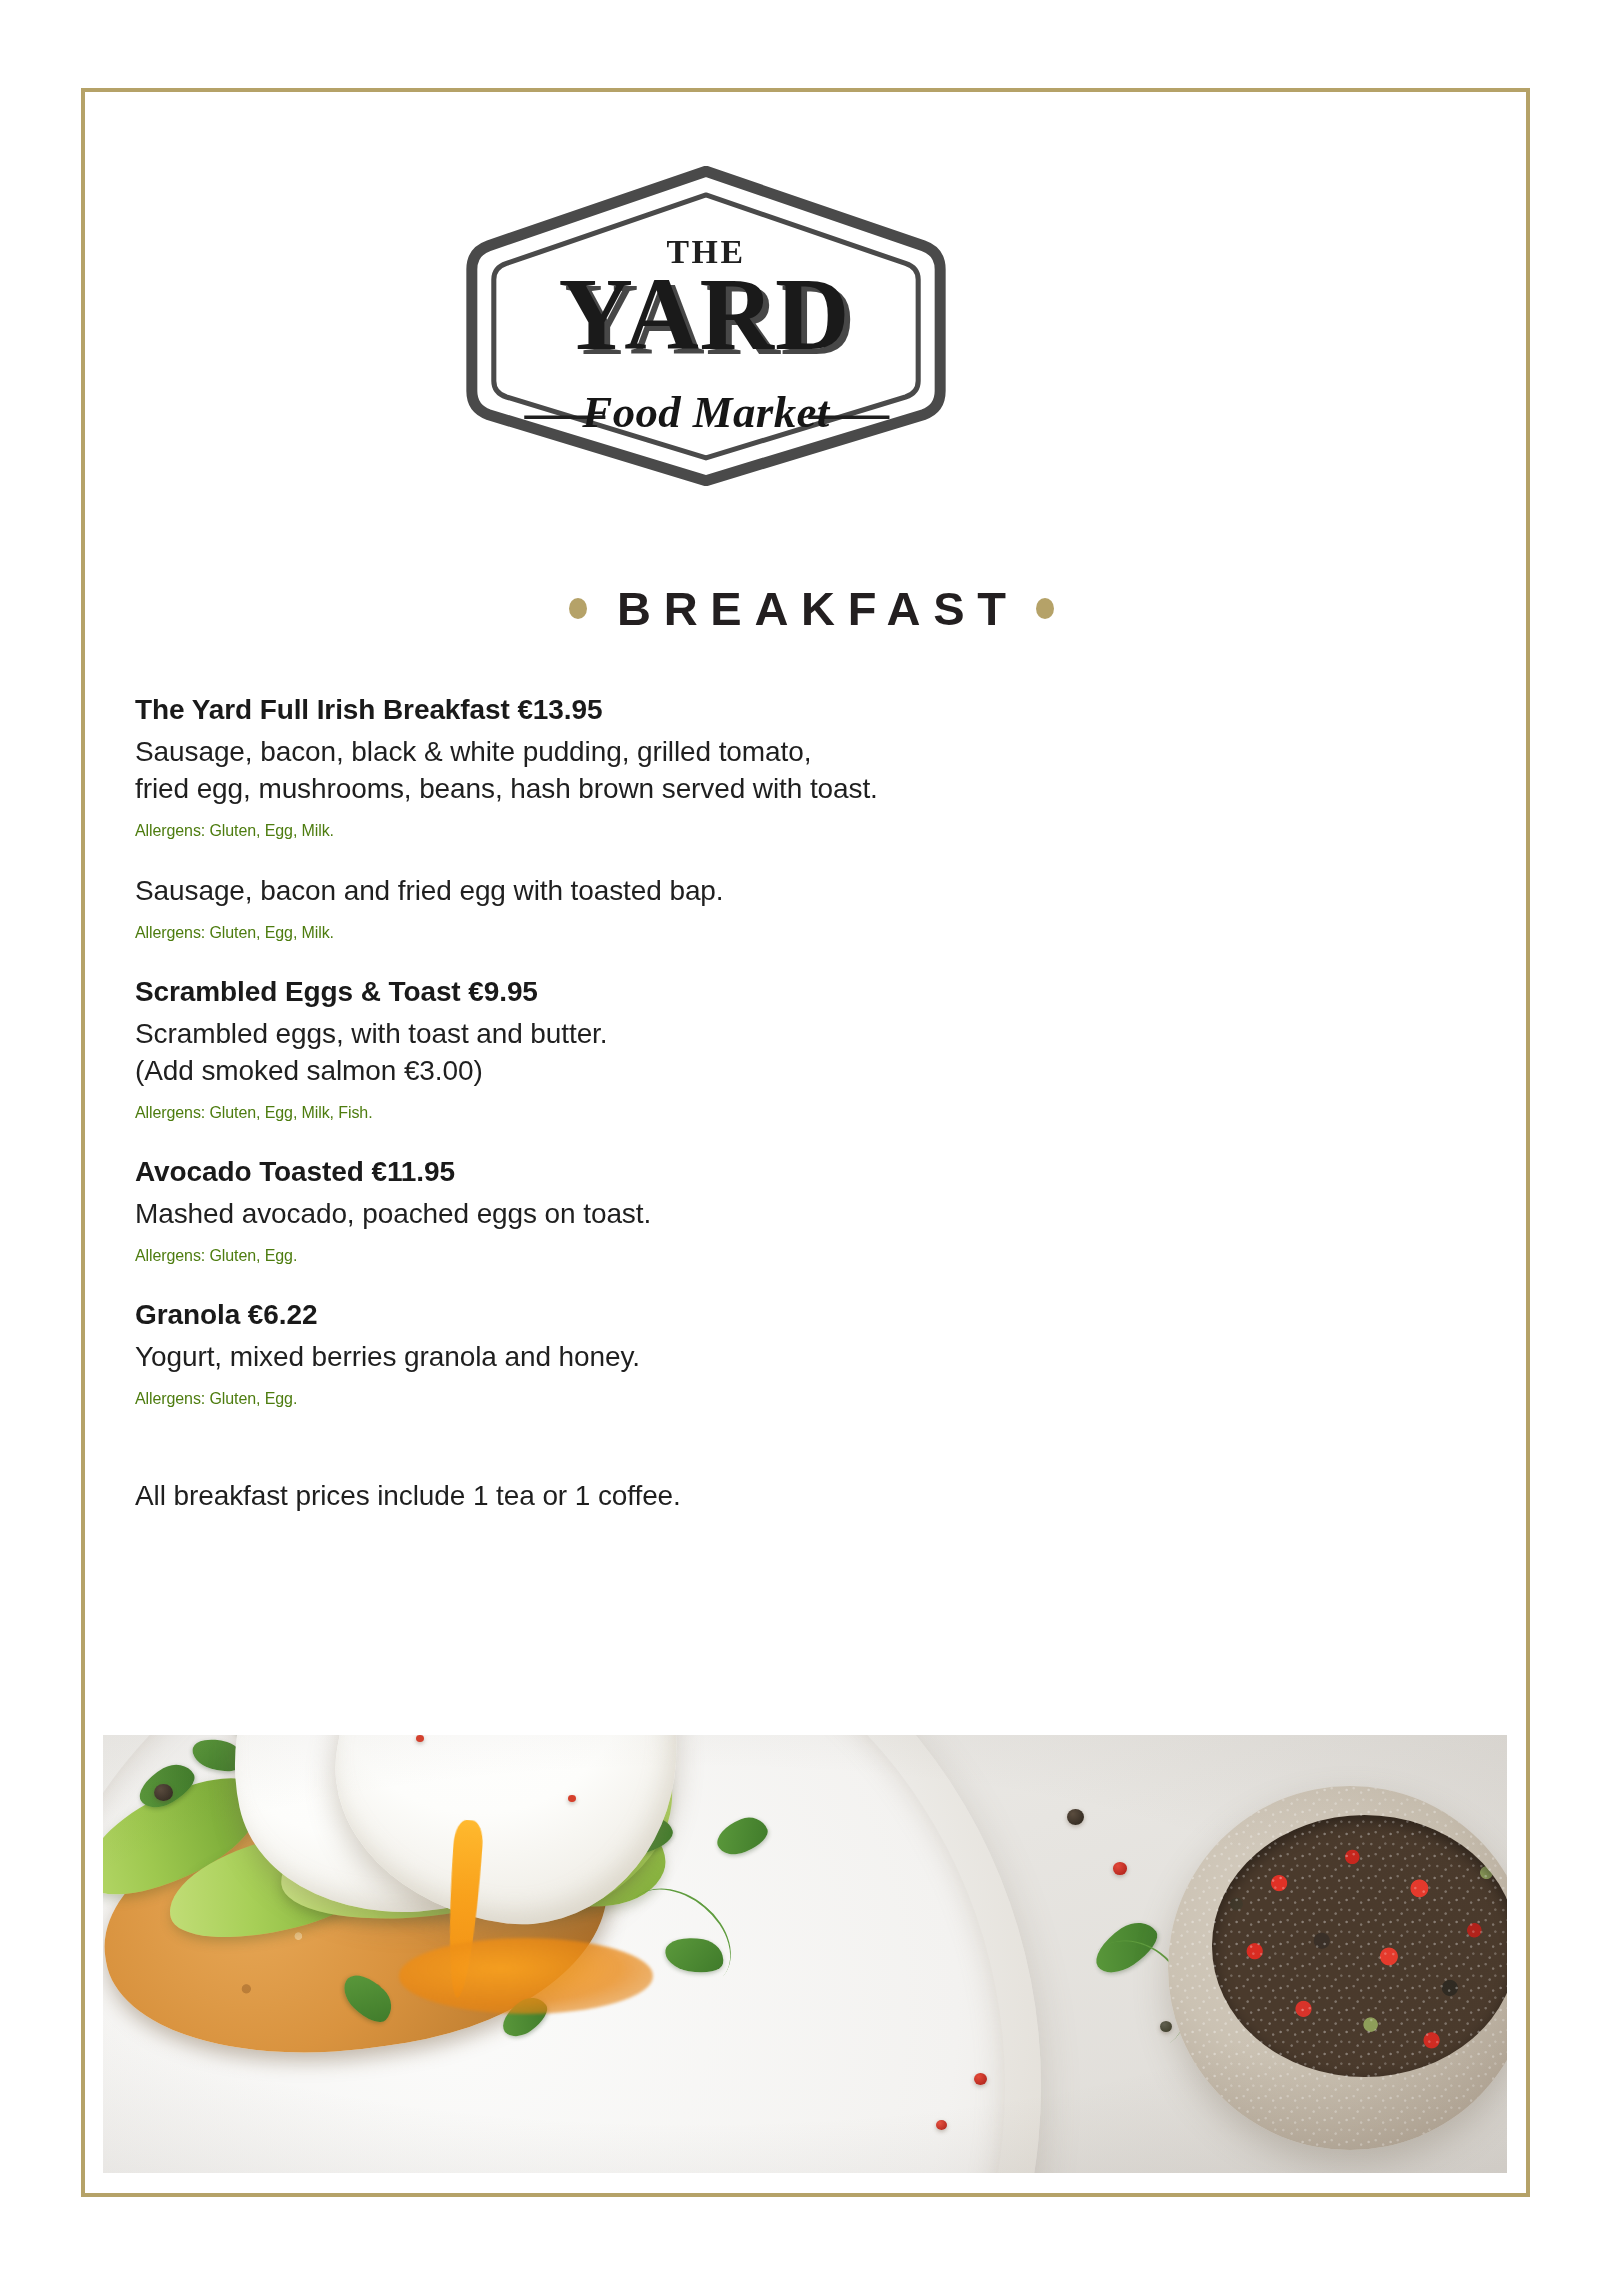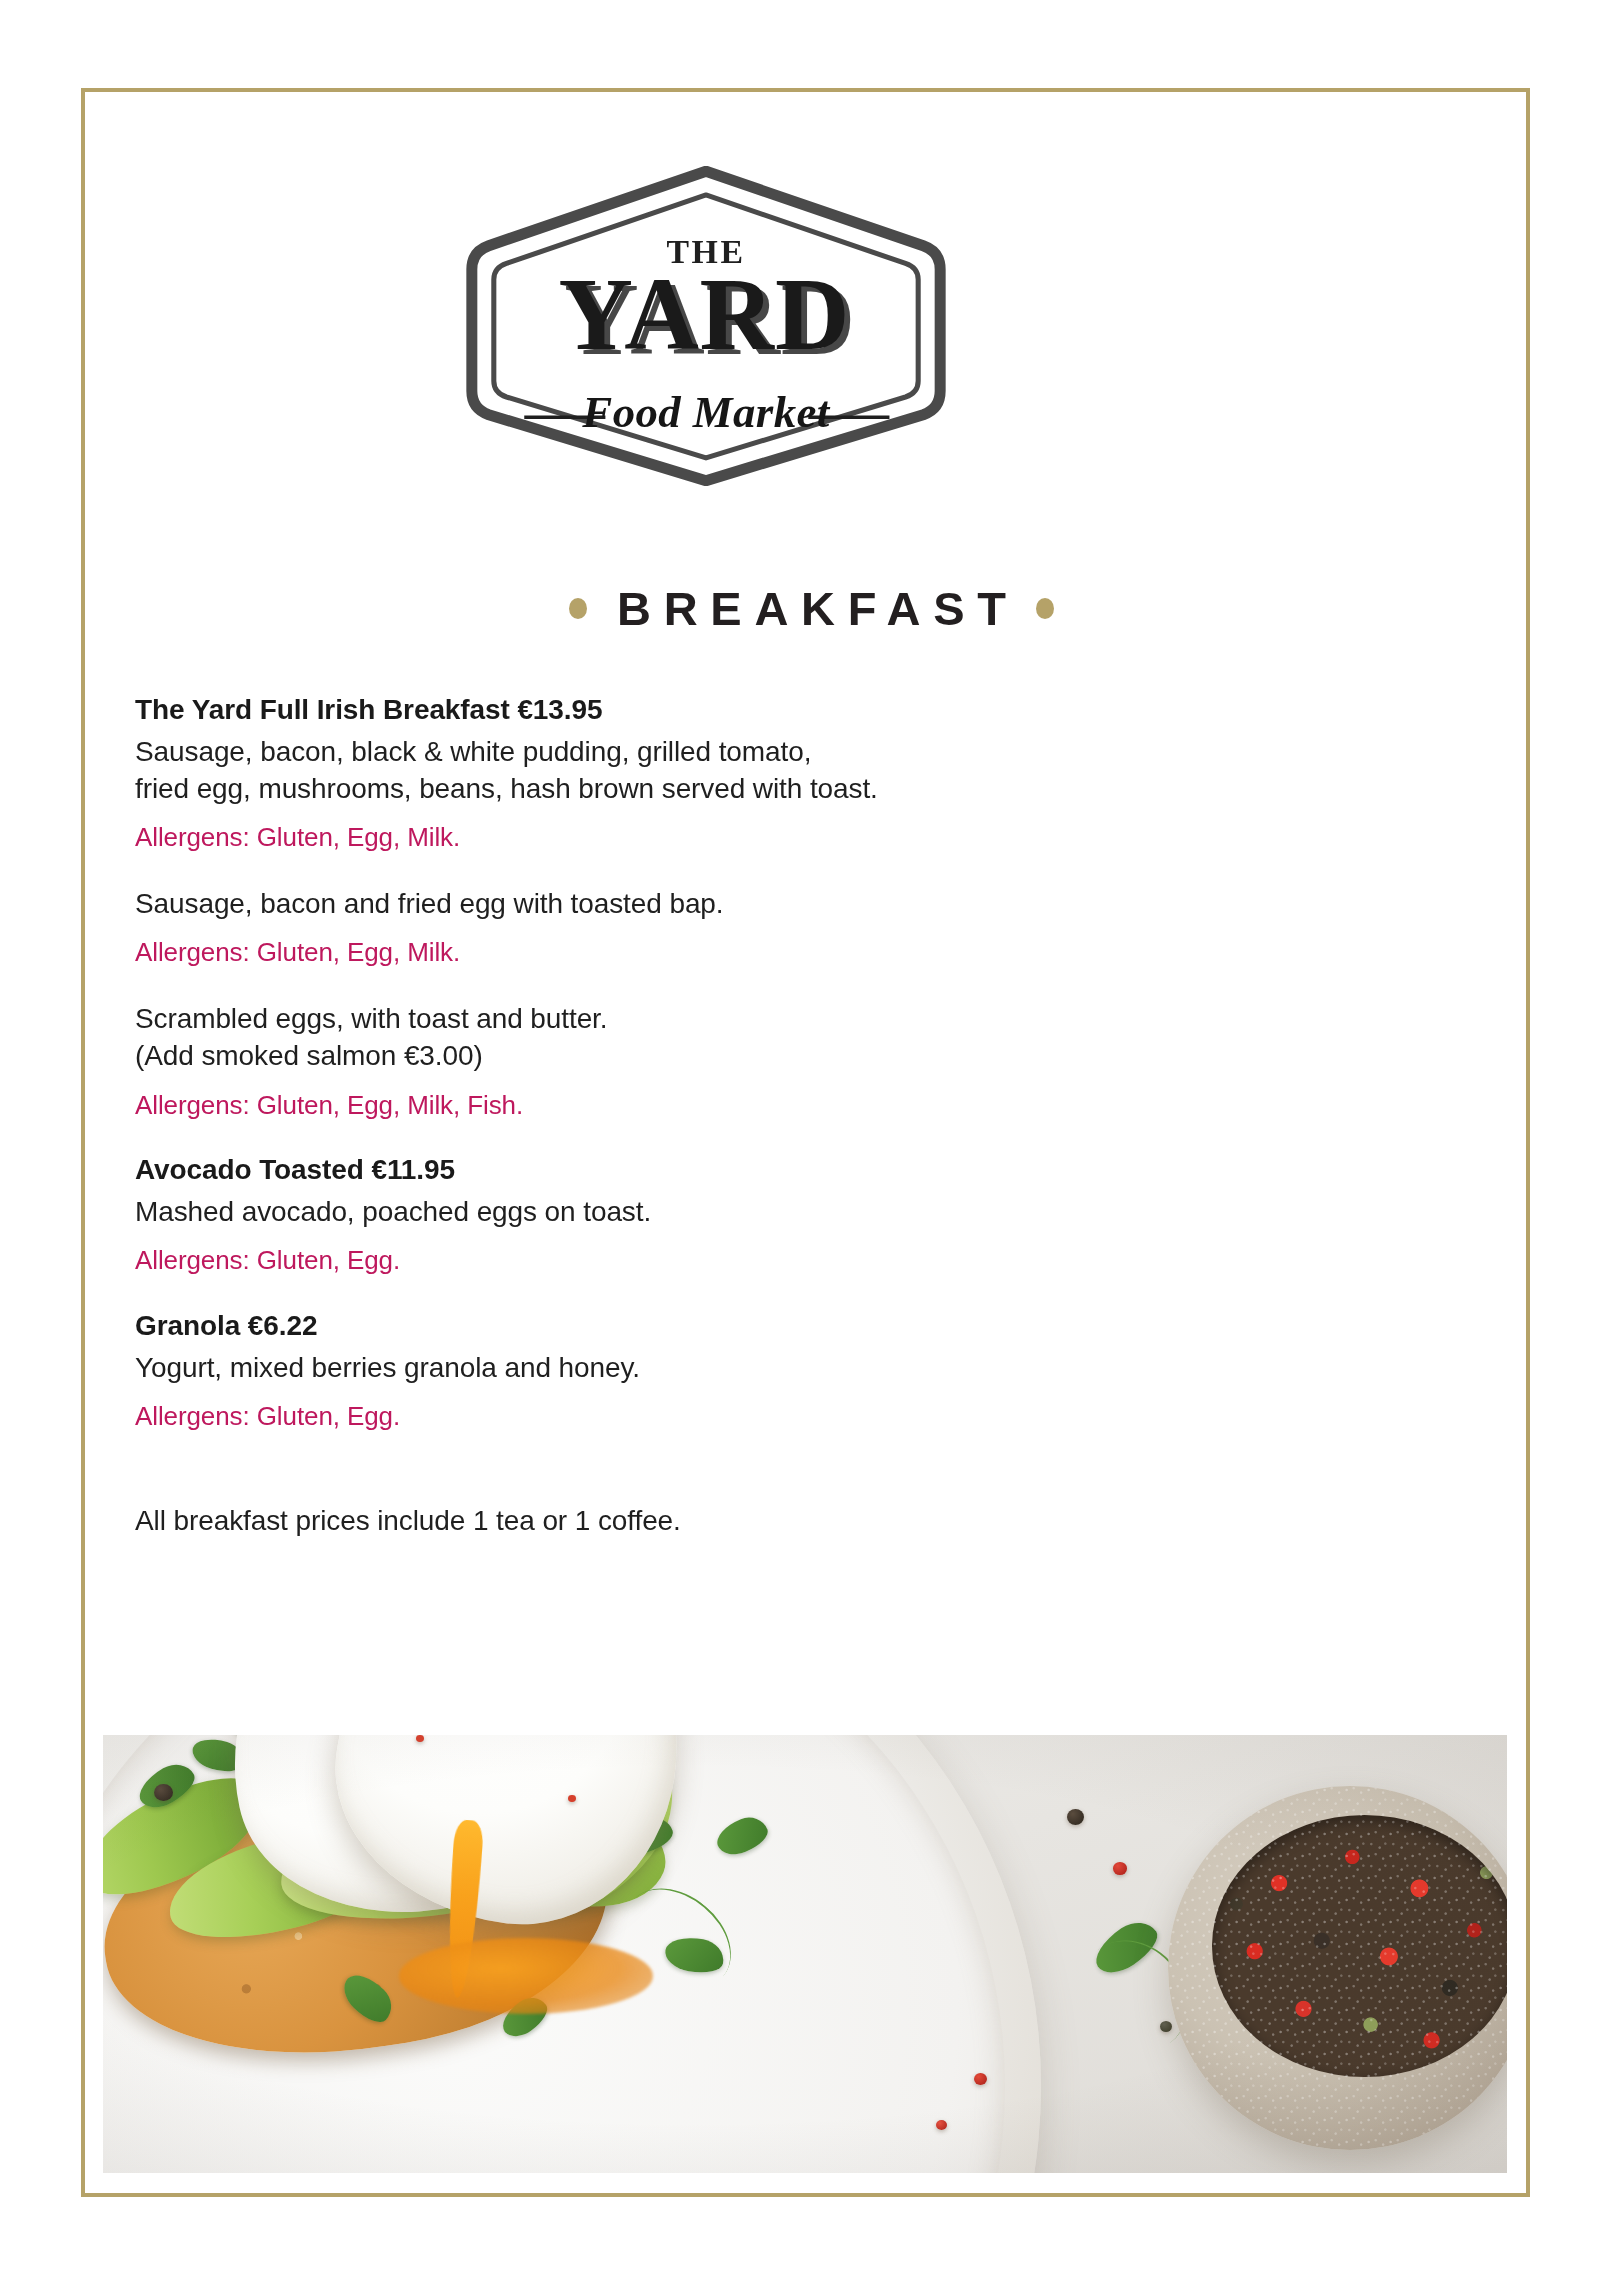--- a/index.html
+++ b/index.html
@@ -103,23 +103,23 @@
   .item-desc {
     font-size: 28px;
     font-weight: 400;
     color: #1f1f1f;
     line-height: 1.34;
     letter-spacing: -0.1px;
     margin-top: 5px;
   }
   .item-desc .desc-line { display: block; }
   .item-allergens {
-    font-size: 26px;
+    font-size: 16px;
     font-weight: 400;
-    color: #be185d;
+    color: #4d7c0f;
     line-height: 1.3;
     margin-top: 13.5px;
     letter-spacing: -0.1px;
   }
 
   .menu-note {
     font-size: 28px;
     font-weight: 400;
     color: #1f1f1f;
     line-height: 1.3;
@@ -387,20 +387,21 @@
     </div>
 
     <div class="menu-item">
       <div class="item-desc">
         <span class="desc-line">Sausage, bacon and fried egg with toasted bap.</span>
       </div>
       <div class="item-allergens">Allergens: Gluten, Egg, Milk.</div>
     </div>
 
     <div class="menu-item">
+      <div class="item-title">Scrambled Eggs &amp; Toast €9.95</div>
       <div class="item-desc">
         <span class="desc-line">Scrambled eggs, with toast and butter.</span>
         <span class="desc-line">(Add smoked salmon €3.00)</span>
       </div>
       <div class="item-allergens">Allergens: Gluten, Egg, Milk, Fish.</div>
     </div>
 
     <div class="menu-item">
       <div class="item-title">Avocado Toasted €11.95</div>
       <div class="item-desc">

